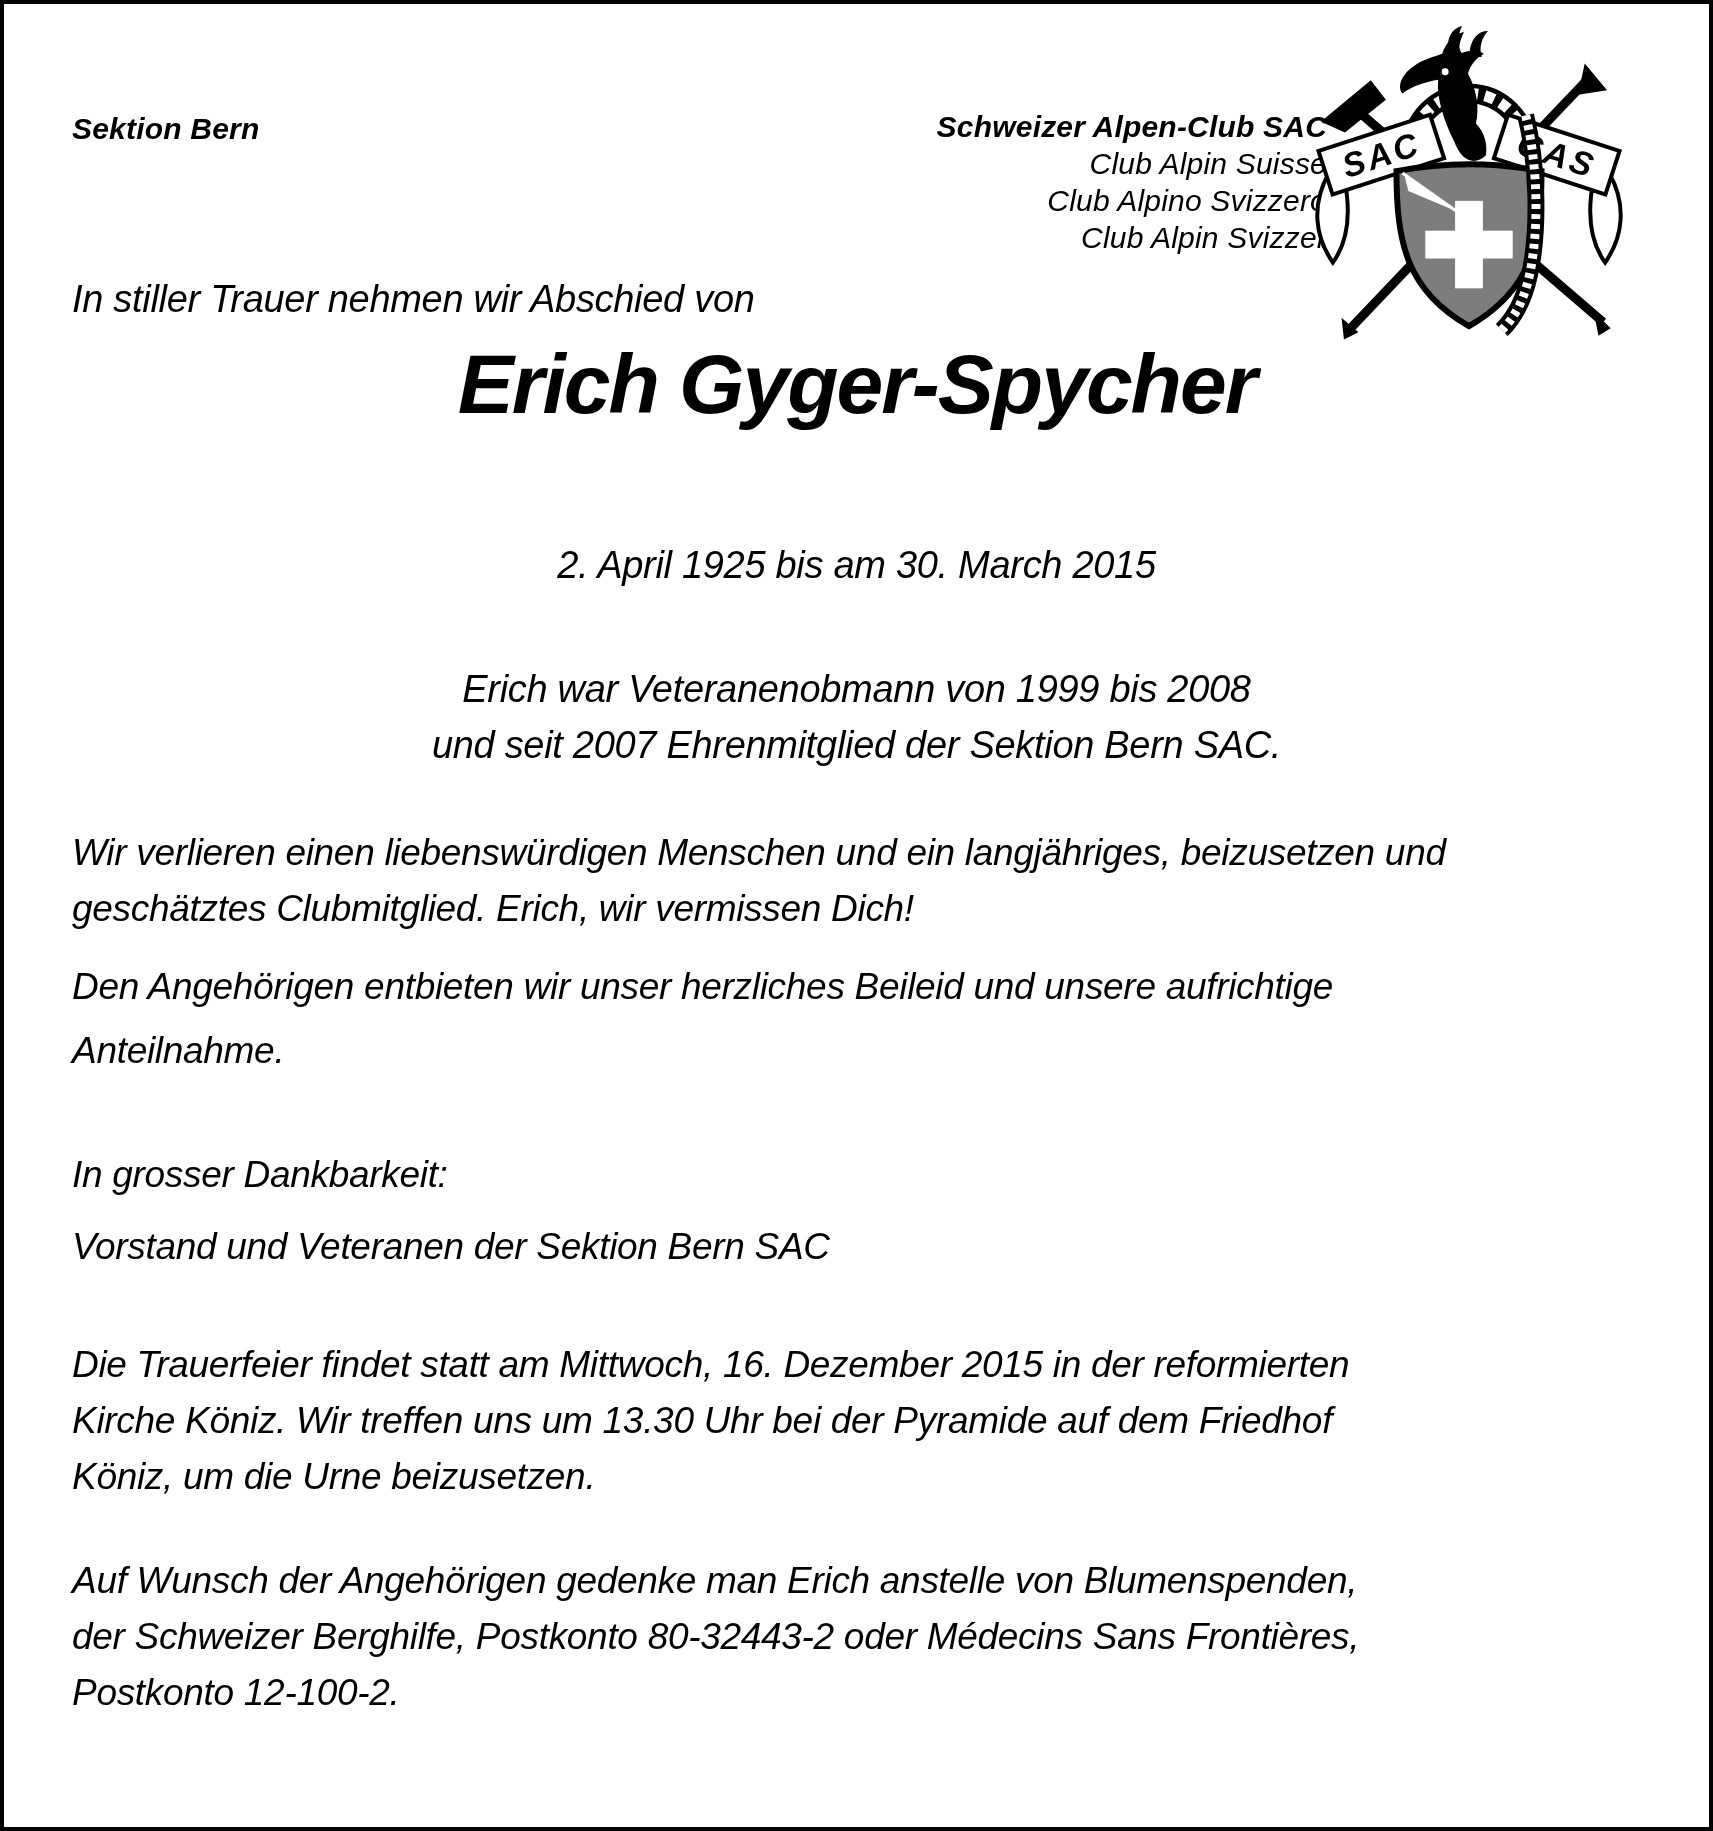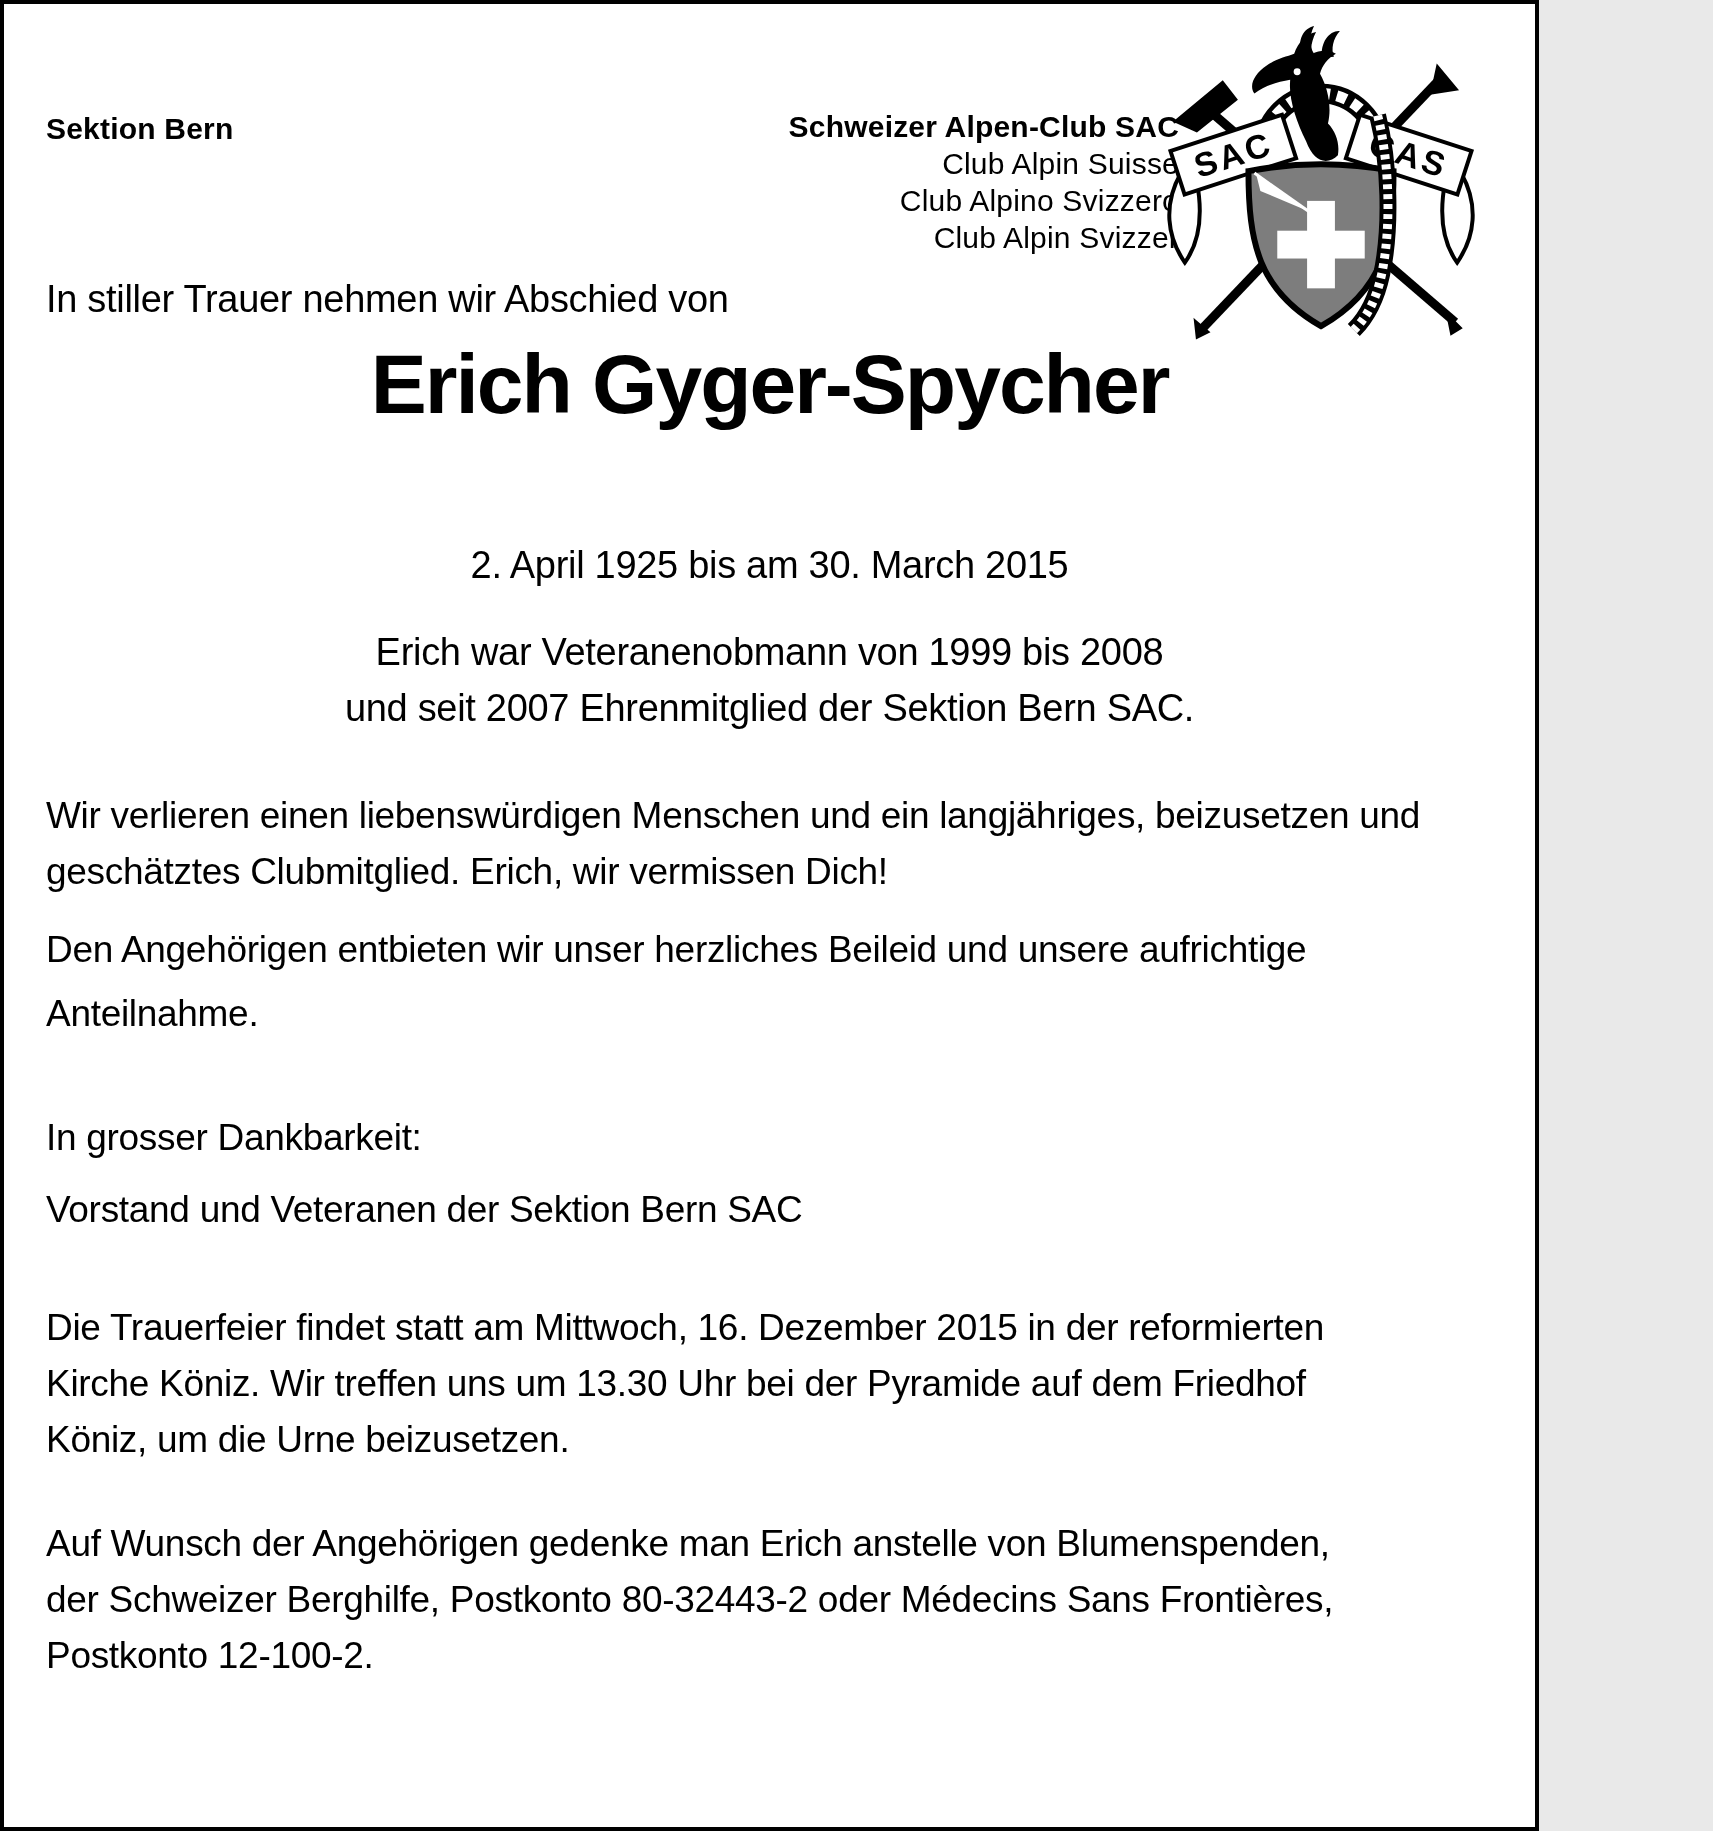--- a/index.html
+++ b/index.html
@@ -1,25 +1,26 @@
 <!DOCTYPE html>
 <html><head>
 <meta charset="utf-8">
 <style>
   html,body{margin:0;padding:0;background:#e9e9e9;}
   .page{
     position:relative;
-    width:1539px;height:1831px;
+    width:1713px;height:1831px;
     box-sizing:border-box;
     background:#ffffff;
     border:4px solid #000;
-    padding:0 42px;
+    padding:0 68px;
     overflow:hidden;
     font-family:"Liberation Sans","DejaVu Sans",sans-serif;
     color:#000;
+    font-style:italic;
   }
   
   .hdr{position:relative;padding-top:108px;}
   .section-label{
     font-size:30px;font-weight:bold;letter-spacing:0.2px;
   }
   .club-block{
     position:absolute;top:104px;right:314px;
     text-align:right;font-size:30px;line-height:37px;letter-spacing:0.2px;
   }
@@ -27,21 +28,21 @@
   .logo{
     position:absolute;top:20px;right:6px;width:332px;height:318px;
   }
   
   .intro{margin:132px 0 0 0;font-size:38px;letter-spacing:-0.3px;}
   .name-title{
     margin:18px 0 0 0;text-align:center;
     font-size:84px;font-weight:bold;letter-spacing:-2px;line-height:90px;
   }
   .dates{margin:108px 0 0 0;text-align:center;font-size:38px;line-height:56px;letter-spacing:-0.3px;}
-  .honors{margin:31px 0 0 0;text-align:center;font-size:38px;line-height:56px;letter-spacing:-0.3px;}
+  .honors{margin:68px 0 0 0;text-align:center;font-size:38px;line-height:56px;letter-spacing:-0.3px;}
   .para{font-size:37px;line-height:56px;letter-spacing:-0.3px;}
   .p-tribute1{margin-top:52px;}
   .p-tribute2{margin-top:18px;line-height:64px;}
   .p-gratitude{margin-top:64px;}
   .p-vorstand{margin-top:16px;}
   .p-ceremony{margin-top:62px;}
   .p-donations{margin-top:48px;}
 </style>
 </head>
 <body>

